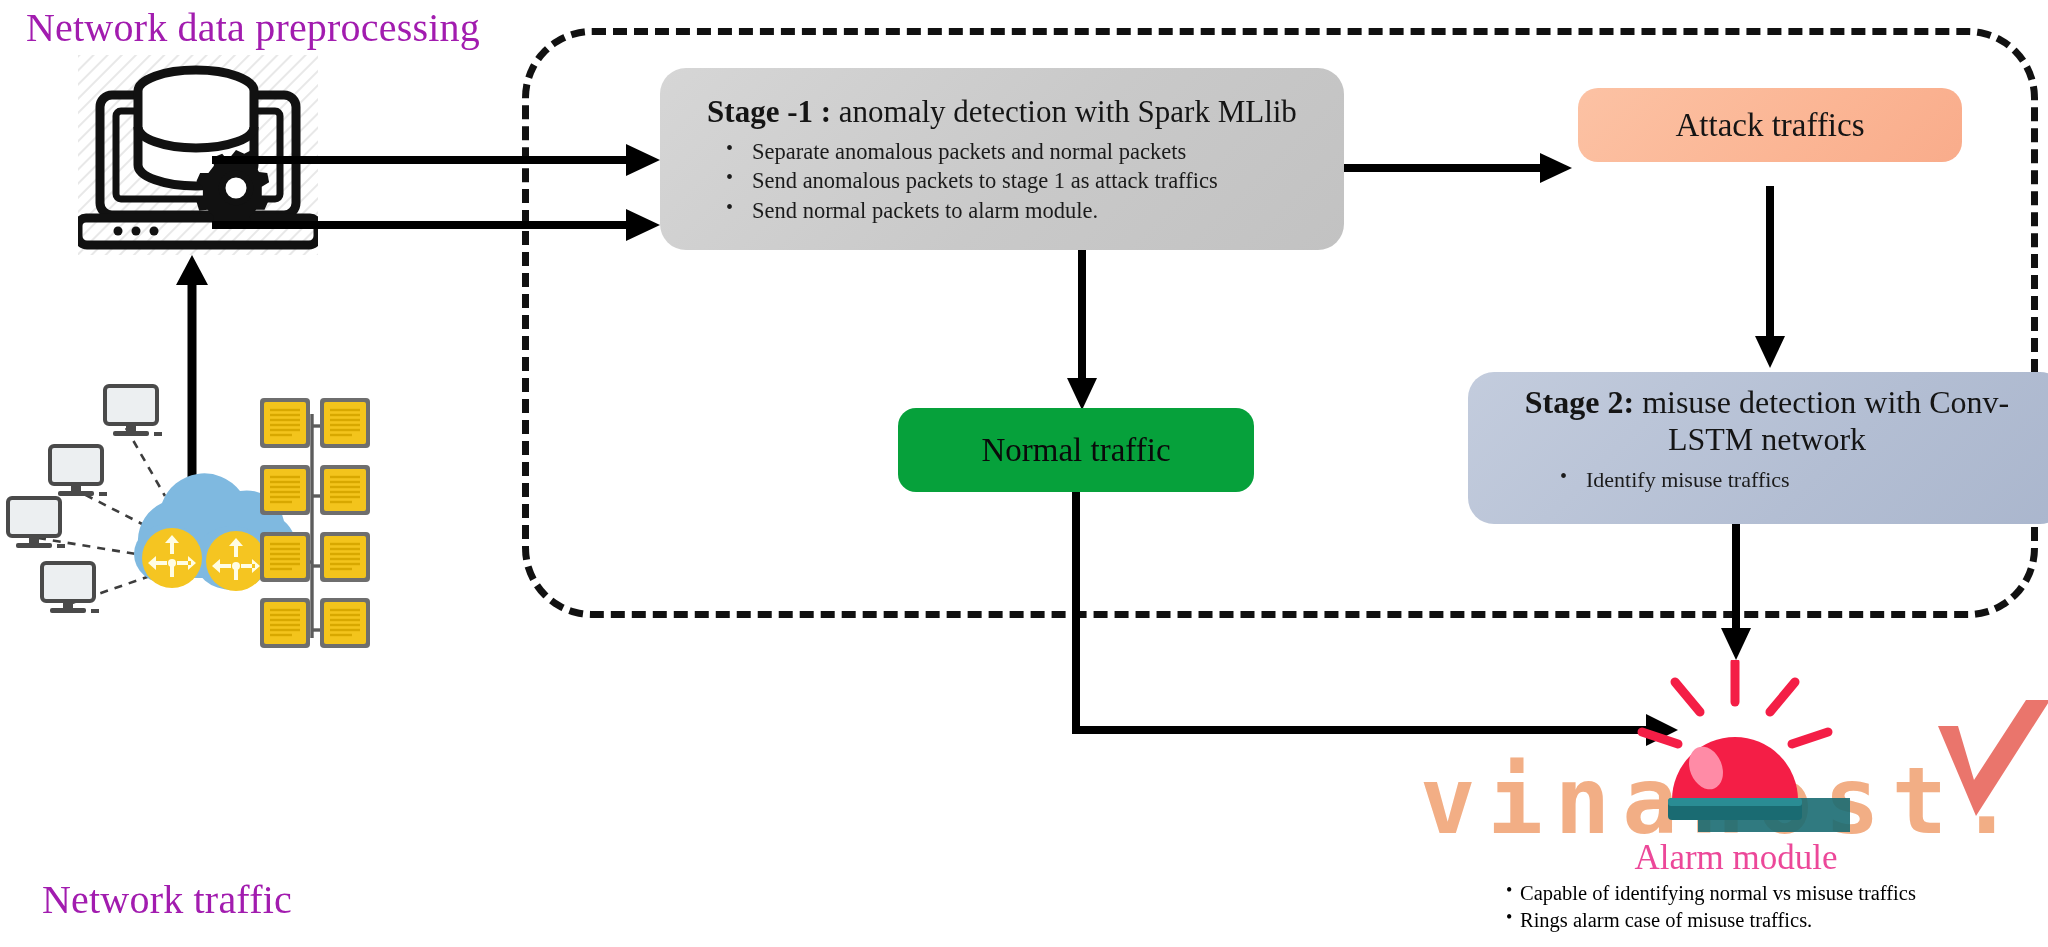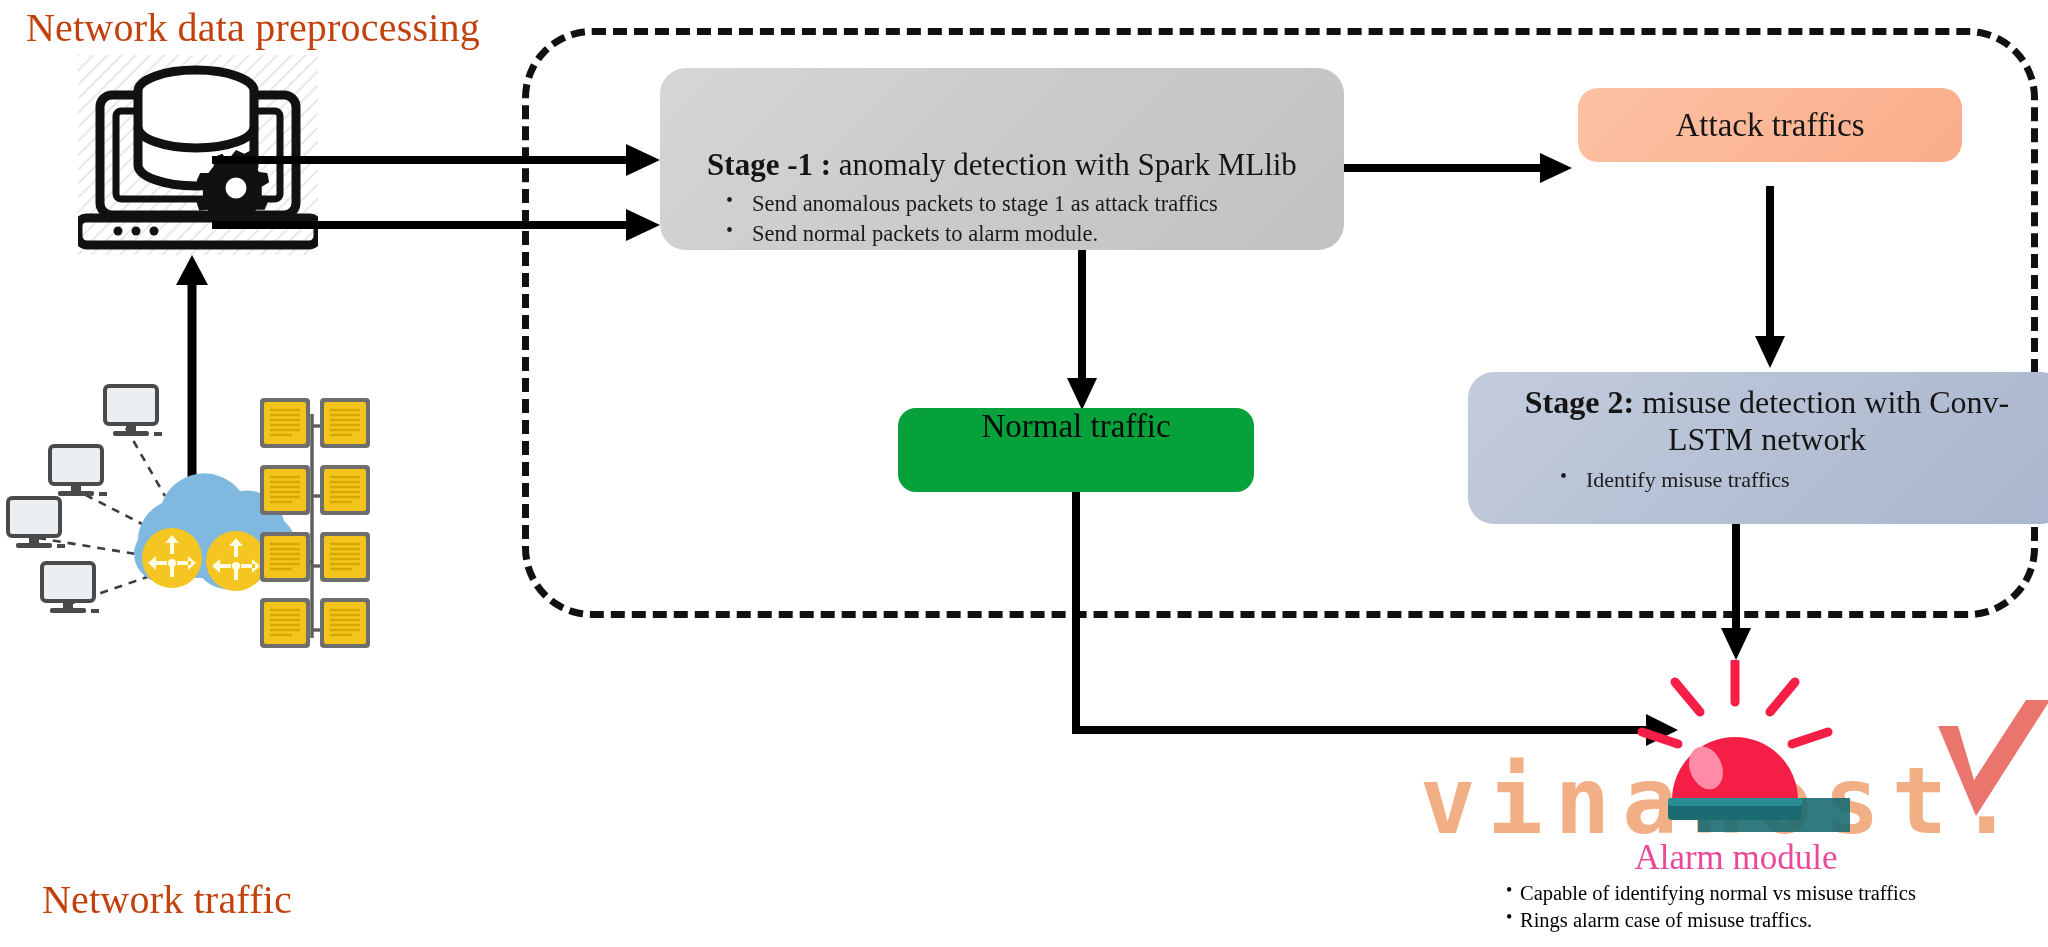--- a/index.html
+++ b/index.html
@@ -16,21 +16,21 @@
     width: 2048px;
     height: 947px;
     background: #ffffff;
     overflow: hidden;
   }
   .abs { position: absolute; }
 
   
   .label-title {
     font-size: 40px;
-    color: #c2410c;
+    color: #a21caf;
     white-space: nowrap;
     letter-spacing: 0.2px;
   }
 
   
   .dashed-box {
     border: 7px dashed #111;
     border-radius: 70px;
     box-sizing: border-box;
   }
@@ -40,34 +40,34 @@
     box-sizing: border-box;
     border-radius: 22px;
     display: flex;
     flex-direction: column;
     align-items: center;
   }
   .box-stage1 {
     background: linear-gradient(135deg,#d6d6d6 0%, #c9c9c9 55%, #c2c2c2 100%);
     border-radius: 26px;
     padding-top: 26px;
-    justify-content: flex-end;
   }
   .box-stage2 {
     background: linear-gradient(135deg,#c3ccdd 0%, #b3bed3 60%, #aab6cd 100%);
     border-radius: 26px;
     padding-top: 12px;
   }
   .box-attack {
     background: linear-gradient(135deg,#fcc2a4 0%, #fbb594 60%, #f9ac8b 100%);
     justify-content: center;
     border-radius: 20px;
   }
   .box-normal {
     background: #06a13b;
+    justify-content: center;
     border-radius: 18px;
   }
   .box-heading {
     font-size: 31px;
     line-height: 1.15;
     text-align: center;
     color: #151515;
     width: 92%;
   }
   .box-heading b { font-weight: bold; }
@@ -378,20 +378,21 @@
       <line x1="0" y1="20" x2="418" y2="20" stroke="#000" stroke-width="8"></line>
       <polygon points="448,20 414,4 414,36" fill="#000"></polygon>
     </svg>
   </div>
 
   <div class="abs box box-stage1" style="left:660px; top:68px; width:684px; height:182px;">
     <div class="box-heading">
       <b>Stage -1 :</b><span> anomaly detection with Spark MLlib</span>
     </div>
     <ul class="bullets">
+      <li>Separate anomalous packets and normal packets</li>
       <li>Send anomalous packets to stage 1 as attack traffics</li>
       <li>Send normal packets to alarm module.</li>
     </ul>
   </div>
 
   <div class="abs" style="left:1344px; top:148px; width:230px; height:40px;">
     <svg viewBox="0 0 230 40" width="230" height="40">
       <line x1="0" y1="20" x2="200" y2="20" stroke="#000" stroke-width="8"></line>
       <polygon points="228,20 196,5 196,35" fill="#000"></polygon>
     </svg>

